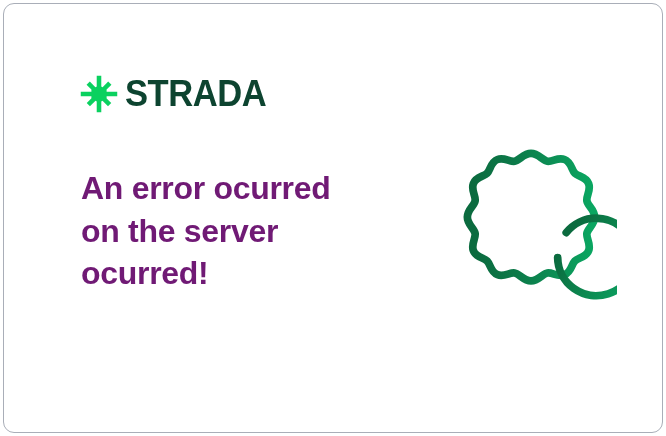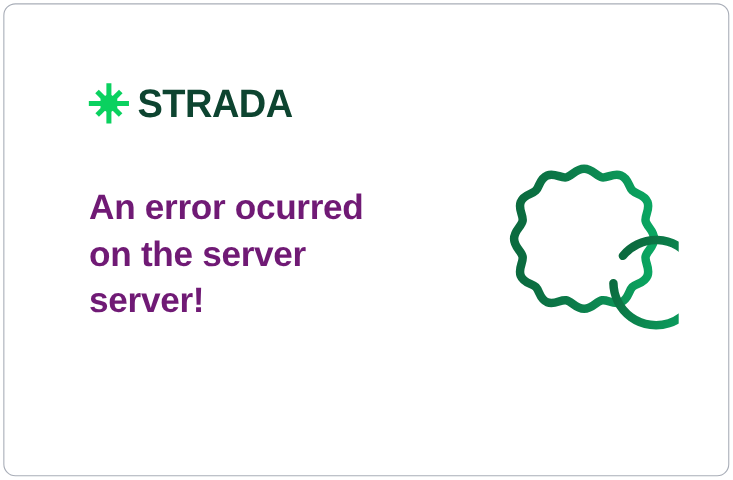--- a/index.html
+++ b/index.html
@@ -126,21 +126,21 @@
             <path d="M50 27 L70 38.5 L70 61.5 L50 73 L30 61.5 L30 38.5 Z"></path>
           </g>
         </svg>
       </span>
       <span class="logo-word">STRADA</span>
     </div>
 
     <h1 class="headline">
       <span class="ln">An error ocurred</span>
       <span class="ln">on the server</span>
-      <span class="ln">server!</span>
+      <span class="ln">ocurred!</span>
     </h1>
 
     <div class="gear-wrap">
       <svg class="gear-svg" viewBox="0 0 200 200" aria-hidden="true">
         <defs>
           <linearGradient id="gearGrad" x1="0.06" y1="0.45" x2="0.98" y2="0.42">
             <stop offset="0" stop-color="#0b6b3f"></stop>
             <stop offset="0.35" stop-color="#0c7a49"></stop>
             <stop offset="0.70" stop-color="#0c9156"></stop>
             <stop offset="1" stop-color="#0aa661"></stop>

